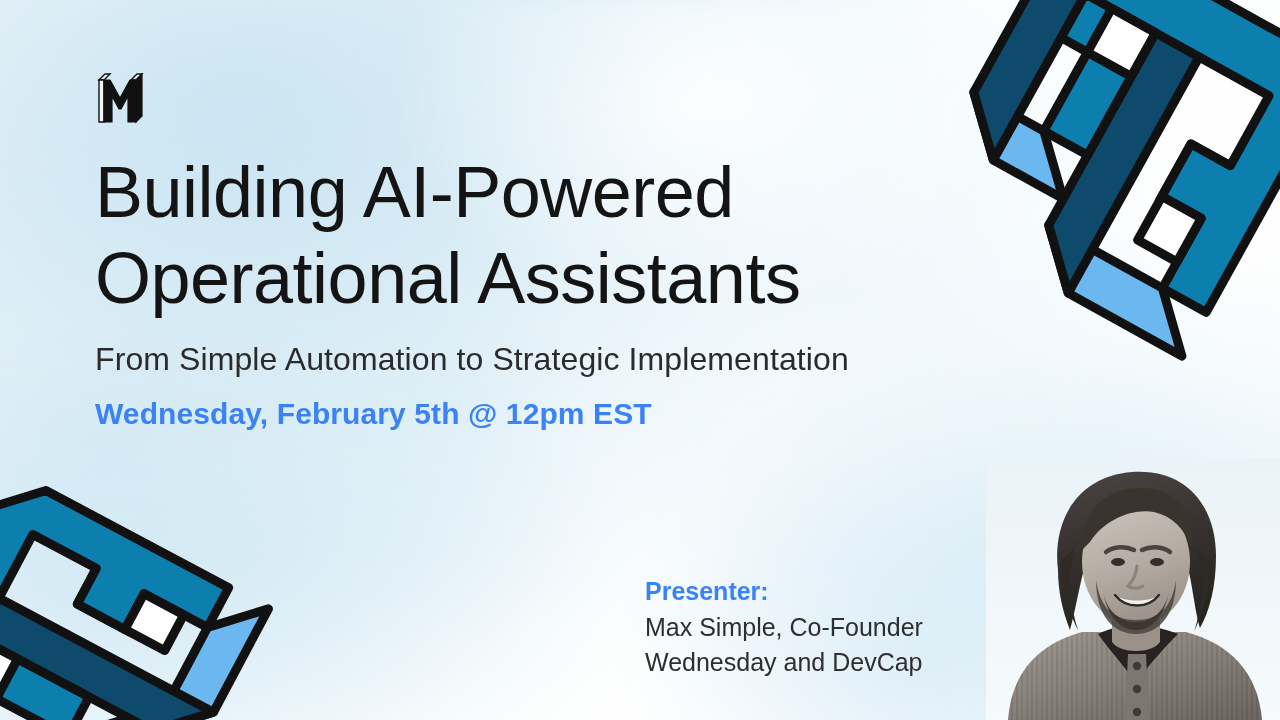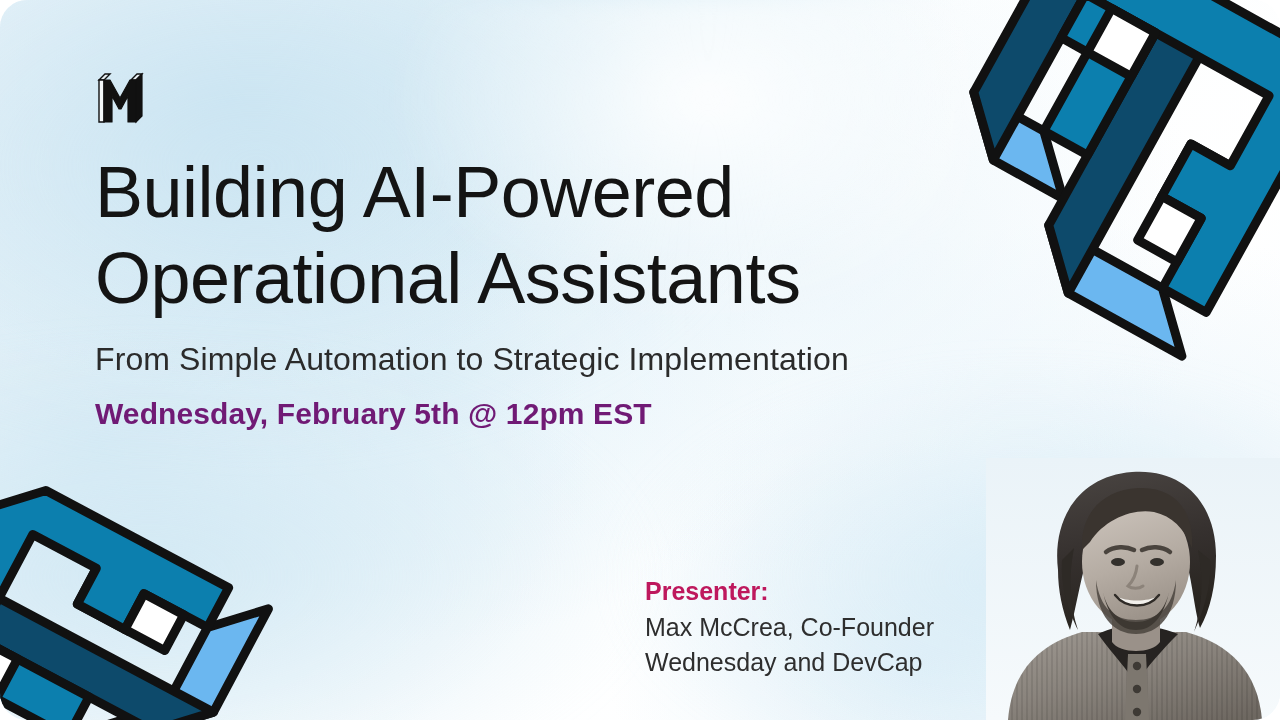--- a/index.html
+++ b/index.html
@@ -11,21 +11,20 @@
   body {
     font-family: "Liberation Sans", sans-serif;
   }
 
   .slide {
     position: relative;
     width: 1280px;
     height: 720px;
     overflow: hidden;
     background: #fbfdfe;
-    border-radius: 27px;
   }
 
   
   .bg-base {
     position: absolute;
     inset: 0;
     background:
       radial-gradient(ellipse 620px 420px at 18% 14%, rgba(205,230,243,0.85) 0%, rgba(205,230,243,0.0) 70%),
       radial-gradient(ellipse 520px 360px at 46% 8%,  rgba(214,236,246,0.75) 0%, rgba(214,236,246,0.0) 72%),
       radial-gradient(ellipse 700px 520px at 8% 62%,  rgba(212,234,245,0.80) 0%, rgba(212,234,245,0.0) 70%),
@@ -114,34 +113,34 @@
     font-size: 32px;
     font-weight: 300;
     letter-spacing: 0.1px;
     color: #2b2b2b;
   }
   .datetime {
     margin: 19px 0 0 0;
     font-size: 30px;
     font-weight: 700;
     letter-spacing: 0.1px;
-    color: #701a75;
+    color: #3b82f6;
   }
 
   
   .presenter {
     position: absolute;
     left: 645px;
     top: 574px;
     width: 360px;
   }
   .presenter-label {
     font-size: 25px;
     font-weight: 700;
-    color: #be185d;
+    color: #3b82f6;
     line-height: 1.42;
   }
   .presenter-line {
     font-size: 25px;
     font-weight: 400;
     color: #2e2e2e;
     line-height: 1.40;
   }
 
   
@@ -223,21 +222,21 @@
 
   <div class="content">
     <h1 class="title">Building AI-Powered
 Operational Assistants</h1>
     <div class="subtitle">From Simple Automation to Strategic Implementation</div>
     <div class="datetime">Wednesday, February 5th @ 12pm EST</div>
   </div>
 
   <div class="presenter">
     <div class="presenter-label">Presenter:</div>
-    <div class="presenter-line">Max McCrea, Co-Founder</div>
+    <div class="presenter-line">Max Simple, Co-Founder</div>
     <div class="presenter-line">Wednesday and DevCap</div>
   </div>
 
   <div class="headshot">
     <svg viewBox="0 0 300 262" width="300" height="262" aria-hidden="true">
       <defs>
         <linearGradient id="bgph" x1="0" y1="0" x2="0" y2="1">
           <stop offset="0%" stop-color="#eaf3f8"></stop>
           <stop offset="100%" stop-color="#f6fafc"></stop>
         </linearGradient>

